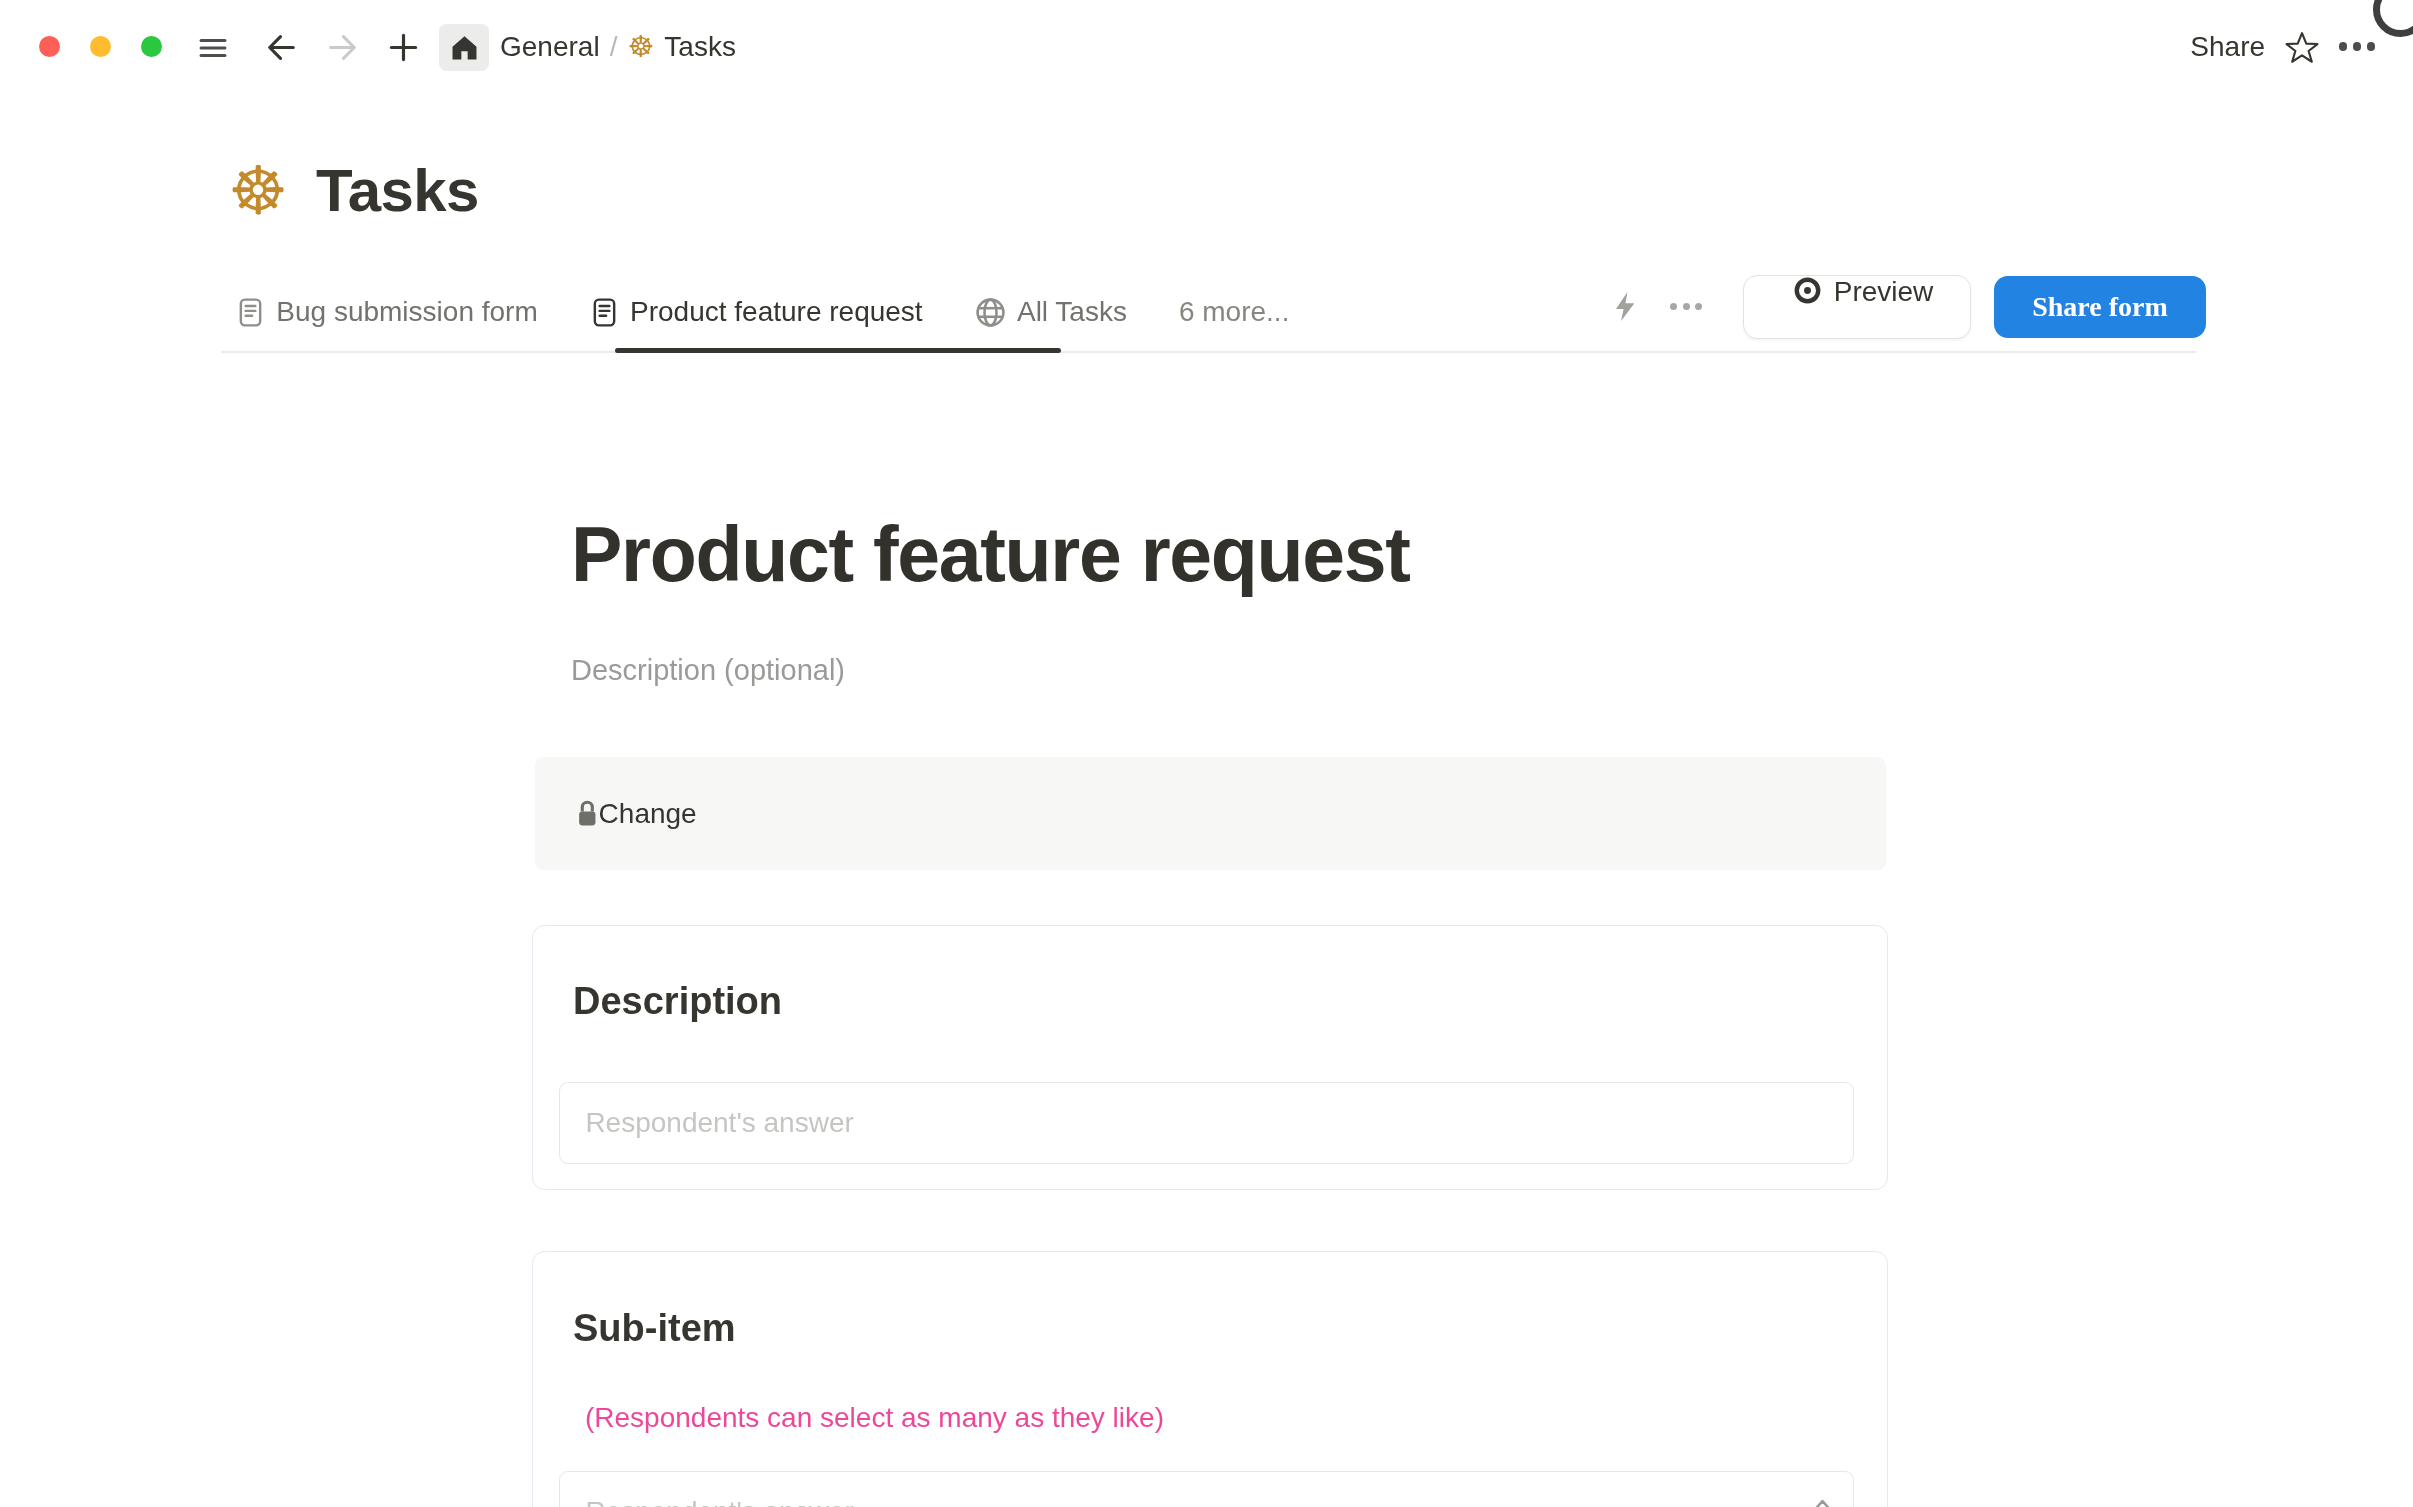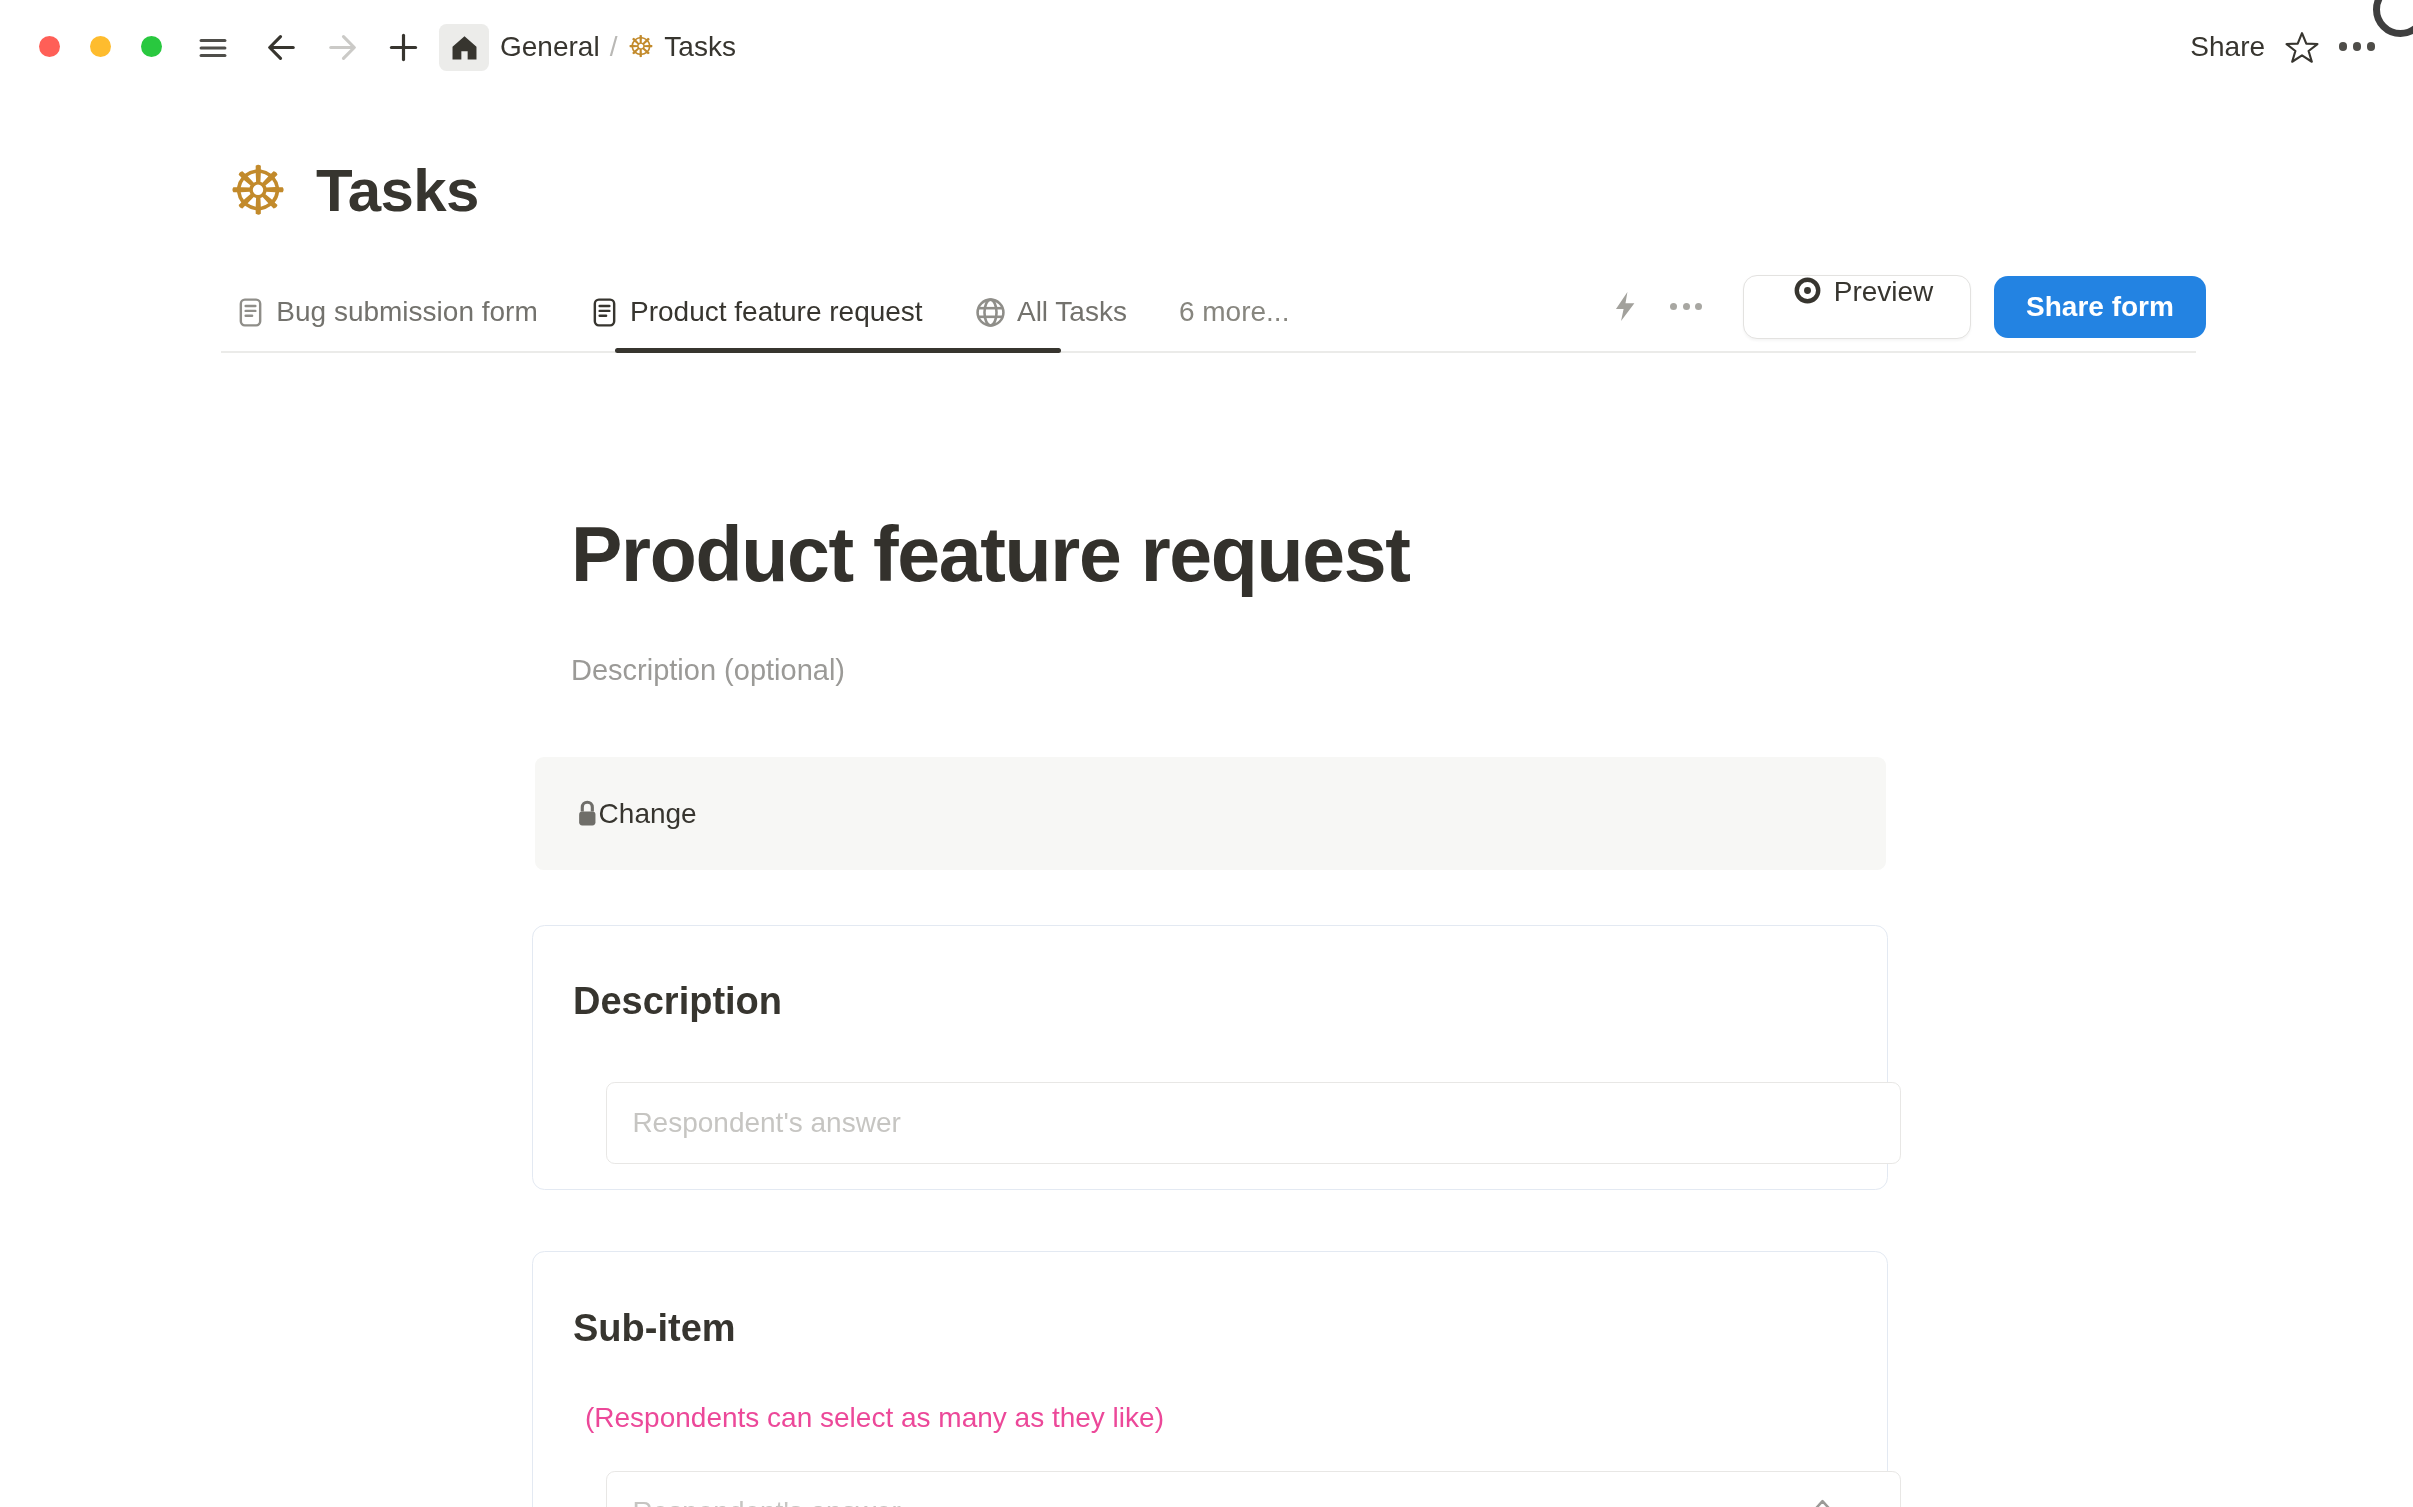--- a/index.html
+++ b/index.html
@@ -38,37 +38,37 @@
   .tab.active{color:#37352f;font-weight:500;}
   .tab-more{color:#87867f;}
   .tab-actions{position:absolute;top:275px;height:63px;left:1609px;display:flex;align-items:center;}
   .bolt{margin-right:28px;display:flex;align-items:center;}
   .dots.small{margin-right:41px;}
   .dots.small i{width:7px;height:7px;background:#a8a7a2;}
   .btn-preview{width:214px;height:62px;border:1.3px solid #e3e2e0;border-radius:14px;background:#fff;
     display:flex;align-items:flex-start;justify-content:center;gap:11.3px;font-size:28px;color:#37352f;font-weight:500;
     box-shadow:0 1.3px 2.5px rgba(0,0,0,0.04);margin-right:22.6px;padding-left:12px;}
   .btn-shareform{width:212px;height:62px;border-radius:14px;background:#2383e2;color:#fff;
-    display:flex;align-items:center;justify-content:center;font-size:28px;font-weight:600;}
+    display:flex;align-items:center;justify-content:center;font-size:28px;font-weight:600;font-family:Liberation Serif, serif;}
   
   .form-title{position:absolute;left:571px;top:510px;font-size:77px;font-weight:700;letter-spacing:-1.3px;color:#33312c;}
   .form-desc{position:absolute;left:571px;top:654px;font-size:29px;color:#9b9a97;}
   .notice{position:absolute;left:535px;top:757px;width:1351px;height:113px;background:#f7f7f5;border-radius:8.8px;
     display:flex;align-items:center;padding:0 41px;box-sizing:border-box;}
   .notice-text{flex:1;font-size:28px;color:#787672;margin-left:16.3px;}
   .notice-action{font-size:28px;color:#37352f;cursor:pointer;}
   .card{position:absolute;left:532px;width:1356px;background:#fff;border:1.3px solid #e3e9f2;border-radius:12.6px;box-sizing:border-box;}
   .card-1{top:925px;height:265px;}
   .card-2{top:1251px;height:352px;}
   .card h2{position:absolute;left:40px;margin:0;font-size:38px;font-weight:700;color:#37352f;}
   .card-1 h2{top:54px;}
   .card-2 h2{top:55px;}
   .card-hint{position:absolute;left:52px;top:150px;font-size:28px;color:#ec4899;}
   .answer-input{position:absolute;left:26.4px;width:1295px;height:82px;border:1.3px solid #e8e7e5;border-radius:8.8px;
-    font-size:28px;padding:0 25px;box-sizing:border-box;font-family:inherit;color:#37352f;background:#fff;outline:none;margin-left:47px;}
+    font-size:28px;padding:0 25px;box-sizing:border-box;font-family:inherit;color:#37352f;background:#fff;outline:none;}
   .answer-input::placeholder{color:#c6c5c2;opacity:1;}
   .card-1 .answer-input{top:156px;}
   .card-2 .answer-input{top:219px;}
   .select-chevron{position:absolute;left:1280px;top:246px;}
   svg{display:block;}
 </style>
 </head>
 <body>
 
 <div id="screen">

